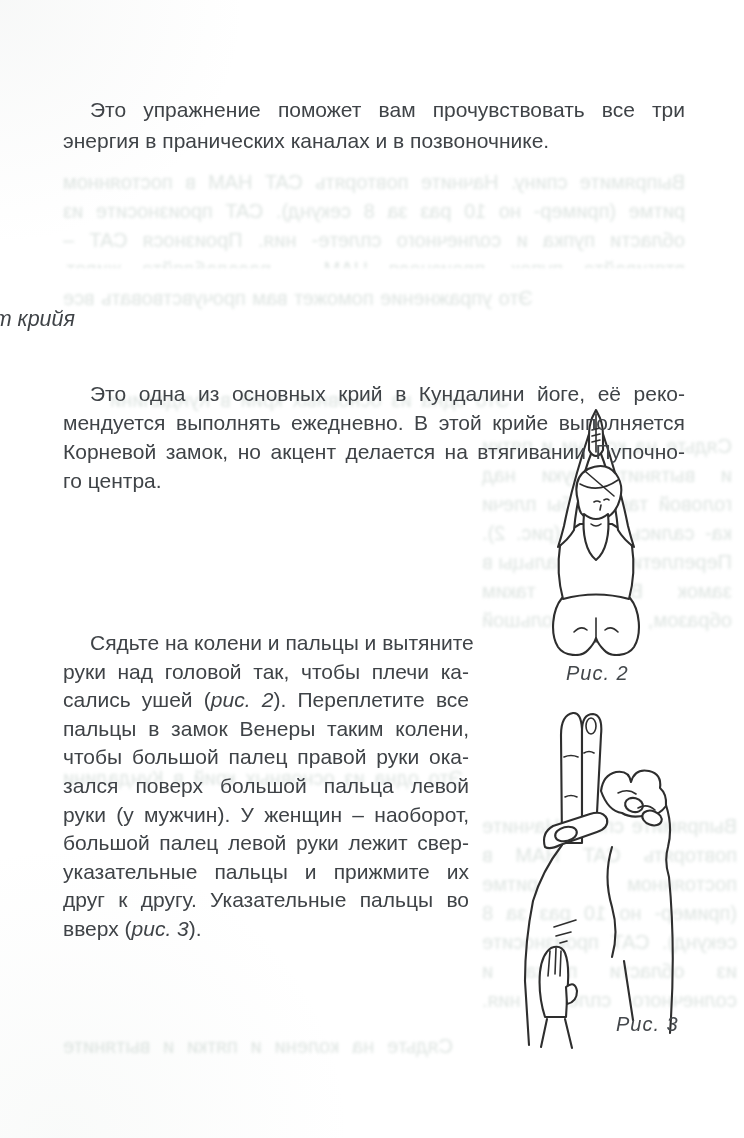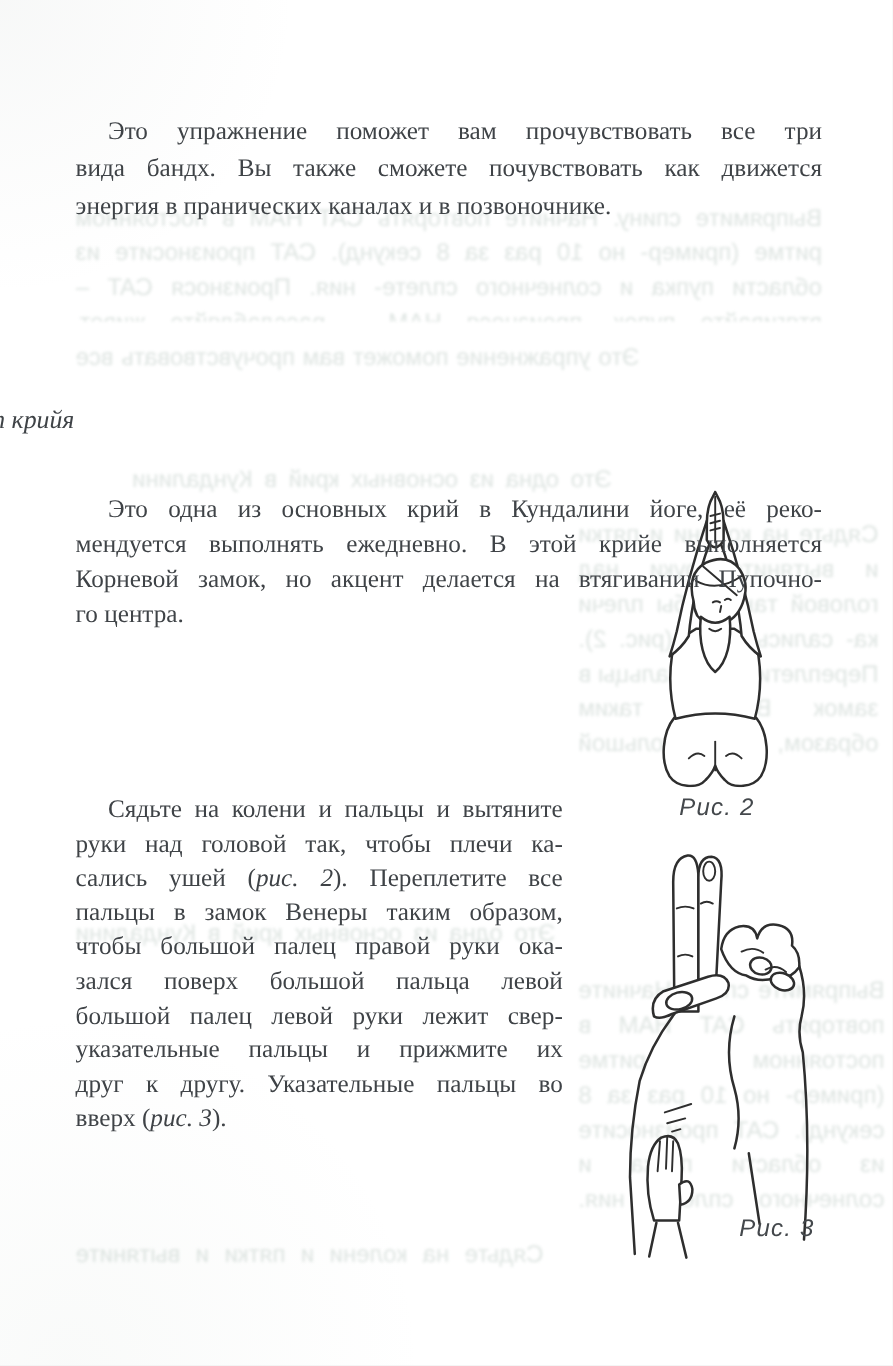--- a/index.html
+++ b/index.html
@@ -31,57 +31,57 @@
   .art{stroke:#2e2e2e;stroke-width:2.1;fill:none;stroke-linecap:round;stroke-linejoin:round;}
   .artw{stroke:#2e2e2e;stroke-width:2.1;fill:#ffffff;stroke-linecap:round;stroke-linejoin:round;}
   .thin{stroke:#2e2e2e;stroke-width:1.6;fill:none;stroke-linecap:round;}
   
   .bleed{
     position:absolute;z-index:0;color:#93a89e;opacity:.30;
     transform:scaleX(-1);filter:blur(1.4px);
     font-size:20px;line-height:29px;text-align:justify;
     overflow:hidden;pointer-events:none;user-select:none;
   }
-  .txt{position:relative;z-index:3;font-family:Liberation Serif, serif;}
+  .txt{position:relative;z-index:3;}
 </style>
 </head>
 <body>
 
 <div class="page">
 
   <div class="bleed" style="left:63px;top:168px;width:622px;height:100px;">Выпрямите спину. Начните повторять САТ НАМ в постоянном ритме (пример- но 10 раз за 8 секунд). САТ произносите из области пупка и солнечного сплете- ния. Произнося САТ – втягивайте пупок, произнося НАМ – расслабляйте живот. Выполняя Сат крийю, обращайте вни- мание на втягивание пупка. Не сжимай- те Мулабандху специально. Через неко- Выпрямите спину. Начните повторять САТ НАМ в постоянном ритме (пример- но 10 раз за 8 секунд). САТ произносите из области пупка и солнечного сплете- ния. Произнося САТ – втягивайте пупок, произнося НАМ – расслабляйте живот. Выполняя Сат крийю, обращайте вни- мание на втягивание пупка. Не сжимай- те Мулабандху специально. Через неко-</div>
   <div class="bleed" style="left:63px;top:284px;width:470px;height:29px;">Это упражнение поможет вам прочувствовать все три вида бандх. Вы также сможете почувствовать как движется энергия в пранических каналах и в позвоночнике. Это упражнение поможет вам прочувствовать все три вида бандх. Вы также сможете почувствовать как движется энергия в пранических каналах и в позвоночнике.</div>
   <div class="bleed" style="left:110px;top:386px;width:400px;height:29px;">Это одна из основных крий в Кундалини йоге, её реко- мендуется выполнять ежедневно. В этой крийе выполняется Корневой замок, но акцент делается на втягивании Пупочно- го центра. Это одна из основных крий в Кундалини йоге, её реко- мендуется выполнять ежедневно. В этой крийе выполняется Корневой замок, но акцент делается на втягивании Пупочно- го центра.</div>
   <div class="bleed" style="left:482px;top:432px;width:250px;height:205px;">Сядьте на колени и пятки и вытяните руки над головой так, чтобы плечи ка- сались ушей (рис. 2). Переплетите все пальцы в замок Венеры таким образом, чтобы большой палец правой руки ока- зался поверх большого пальца левой руки (у мужчин). У женщин – наоборот, большой палец левой руки лежит свер- ху большого пальца правой. Выпрямите указательные пальцы и прижмите их друг к другу. Указательные пальцы во время выполнения крийи направлены вверх (рис. 3). Сядьте на колени и пятки и вытяните руки над головой так, чтобы плечи ка- сались ушей (рис. 2). Переплетите все пальцы в замок Венеры таким образом, чтобы большой палец правой руки ока- зался поверх большого пальца левой руки (у мужчин). У женщин – наоборот, большой палец левой руки лежит свер- ху большого пальца правой. Выпрямите указательные пальцы и прижмите их друг к другу. Указательные пальцы во время выполнения крийи направлены вверх (рис. 3).</div>
   <div class="bleed" style="left:63px;top:764px;width:400px;height:29px;">Это одна из основных крий в Кундалини йоге, её реко- мендуется выполнять ежедневно. В этой крийе выполняется Корневой замок, но акцент делается на втягивании Пупочно- го центра. Это одна из основных крий в Кундалини йоге, её реко- мендуется выполнять ежедневно. В этой крийе выполняется Корневой замок, но акцент делается на втягивании Пупочно- го центра.</div>
   <div class="bleed" style="left:482px;top:812px;width:255px;height:200px;">Выпрямите спину. Начните повторять САТ НАМ в постоянном ритме (пример- но 10 раз за 8 секунд). САТ произносите из области пупка и солнечного сплете- ния. Произнося САТ – втягивайте пупок, произнося НАМ – расслабляйте живот. Выполняя Сат крийю, обращайте вни- мание на втягивание пупка. Не сжимай- те Мулабандху специально. Через неко- Выпрямите спину. Начните повторять САТ НАМ в постоянном ритме (пример- но 10 раз за 8 секунд). САТ произносите из области пупка и солнечного сплете- ния. Произнося САТ – втягивайте пупок, произнося НАМ – расслабляйте живот. Выполняя Сат крийю, обращайте вни- мание на втягивание пупка. Не сжимай- те Мулабандху специально. Через неко-</div>
   <div class="bleed" style="left:63px;top:1032px;width:390px;height:29px;">Сядьте на колени и пятки и вытяните руки над головой так, чтобы плечи ка- сались ушей (рис. 2). Переплетите все пальцы в замок Венеры таким образом, чтобы большой палец правой руки ока- зался поверх большого пальца левой руки (у мужчин). У женщин – наоборот, большой палец левой руки лежит свер- ху большого пальца правой. Выпрямите указательные пальцы и прижмите их друг к другу. Указательные пальцы во время выполнения крийи направлены вверх (рис. 3). Сядьте на колени и пятки и вытяните руки над головой так, чтобы плечи ка- сались ушей (рис. 2). Переплетите все пальцы в замок Венеры таким образом, чтобы большой палец правой руки ока- зался поверх большого пальца левой руки (у мужчин). У женщин – наоборот, большой палец левой руки лежит свер- ху большого пальца правой. Выпрямите указательные пальцы и прижмите их друг к другу. Указательные пальцы во время выполнения крийи направлены вверх (рис. 3).</div>
 
   <div class="para wide txt" style="top:94px;">
       <div class="line indent">Это упражнение поможет вам прочувствовать все три</div>
-      <div class="line">вида бандх. Вы также сможете почувствовать как движется</div>
       <div class="line last">энергия в пранических каналах и в позвоночнике.</div>
     </div>
 
   <div class="heading txt">2. Сат крийя</div>
 
   <div class="para wide txt" style="top:292px;line-height:29px;">
       <div class="line indent">Это одна из основных крий в Кундалини йоге, её реко-</div>
       <div class="line">мендуется выполнять ежедневно. В этой крийе выполняется</div>
       <div class="line">Корневой замок, но акцент делается на втягивании Пупочно-</div>
       <div class="line last">го центра.</div>
     </div>
 
   <div class="para narrow txt" style="top:426px;">
       <div class="line indent">Сядьте на колени и пальцы и вытяните</div>
       <div class="line">руки над головой так, чтобы плечи ка-</div>
       <div class="line">сались ушей (<i>рис. 2</i>). Переплетите все</div>
-      <div class="line">пальцы в замок Венеры таким образом,</div>
+      <div class="line">пальцы в замок Венеры таким колени,</div>
       <div class="line">чтобы большой палец правой руки ока-</div>
       <div class="line">зался поверх большой пальца левой</div>
+      <div class="line">руки (у мужчин). У женщин – наоборот,</div>
       <div class="line">большой палец левой руки лежит свер-</div>
       <div class="line">указательные пальцы и прижмите их</div>
       <div class="line">друг к другу. Указательные пальцы во</div>
       <div class="line last">вверх (<i>рис. 3</i>).</div>
     </div>
 
   <figure class="fig" style="left:548px;top:406px;margin:0;">
     <svg width="95" height="250" viewBox="0 0 95 250">
 
       <path class="artw" d="M14,192 Q48,182 82,192 C92,204 94,228 86,241 C80,250 63,252 56,244 Q50,238 48,232 Q46,238 40,244 C33,252 16,250 10,241 C2,228 4,204 14,192 Z"></path>

